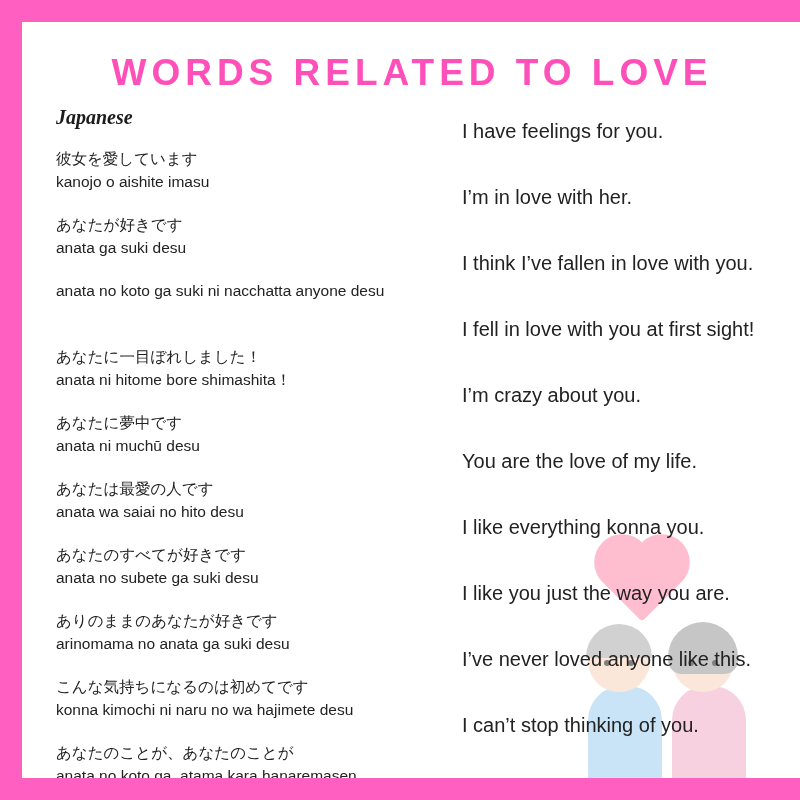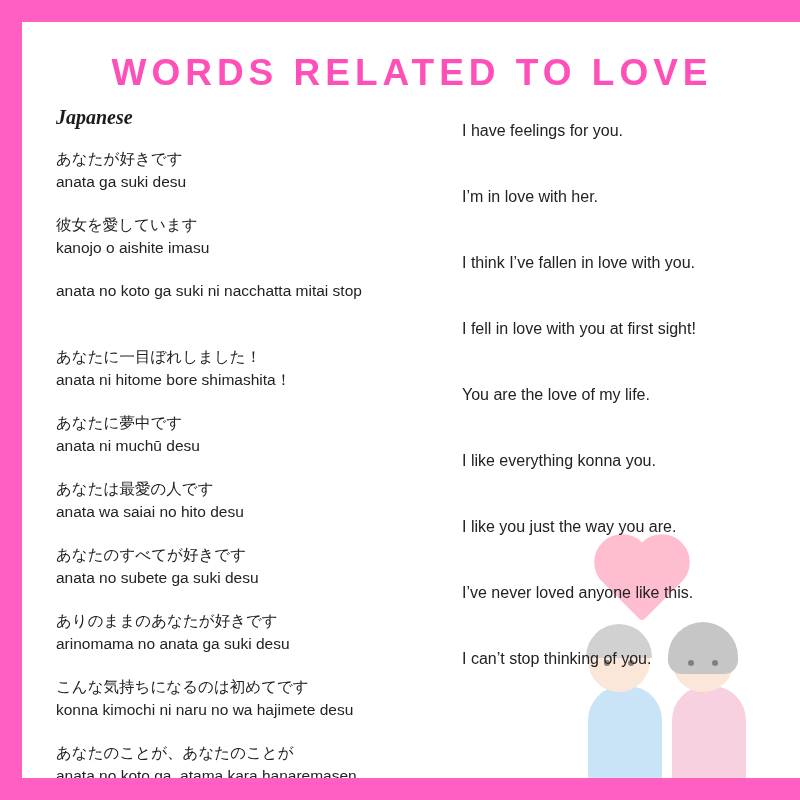--- a/index.html
+++ b/index.html
@@ -70,21 +70,21 @@
     line-height: 1.5;
     white-space: nowrap;
   }
   .en-entry {
     margin-bottom: 16px;
     height: 50px;
     display: flex;
     align-items: center;
   }
   .en-line {
-    font-size: 16px;
+    font-size: 20px;
     color: #222;
     line-height: 1.4;
     white-space: nowrap;
   }
   
   .watermark {
     position: absolute;
     left: 50%;
     top: 296px;
     transform: translateX(-50%);
@@ -229,29 +229,29 @@
       <div class="eye eye-b"></div>
     </div>
   </div>
 
   <div class="columns">
 
     <div class="col col-ja">
       <div class="col-head">Japanese</div>
 
       <div class="entry">
+        <div class="ja-line">彼女を愛しています</div>
+        <div class="romaji">kanojo o aishite imasu</div>
+      </div>
+      <div class="entry">
         <div class="ja-line">あなたが好きです</div>
         <div class="romaji">anata ga suki desu</div>
       </div>
       <div class="entry">
-        <div class="ja-line">彼女を愛しています</div>
-        <div class="romaji">kanojo o aishite imasu</div>
-      </div>
-      <div class="entry">
-        <div class="romaji">anata no koto ga suki ni nacchatta mitai stop</div>
+        <div class="romaji">anata no koto ga suki ni nacchatta anyone desu</div>
       </div>
       <div class="entry">
         <div class="ja-line">あなたに一目ぼれしました！</div>
         <div class="romaji">anata ni hitome bore shimashita！</div>
       </div>
       <div class="entry">
         <div class="ja-line">あなたに夢中です</div>
         <div class="romaji">anata ni muchū desu</div>
       </div>
       <div class="entry">
@@ -285,20 +285,23 @@
       <div class="en-entry">
         <div class="en-line">I’m in love with her.</div>
       </div>
       <div class="en-entry">
         <div class="en-line">I think I’ve fallen in love with you.</div>
       </div>
       <div class="en-entry">
         <div class="en-line">I fell in love with you at first sight!</div>
       </div>
       <div class="en-entry">
+        <div class="en-line">I’m crazy about you.</div>
+      </div>
+      <div class="en-entry">
         <div class="en-line">You are the love of my life.</div>
       </div>
       <div class="en-entry">
         <div class="en-line">I like everything konna you.</div>
       </div>
       <div class="en-entry">
         <div class="en-line">I like you just the way you are.</div>
       </div>
       <div class="en-entry">
         <div class="en-line">I’ve never loved anyone like this.</div>

